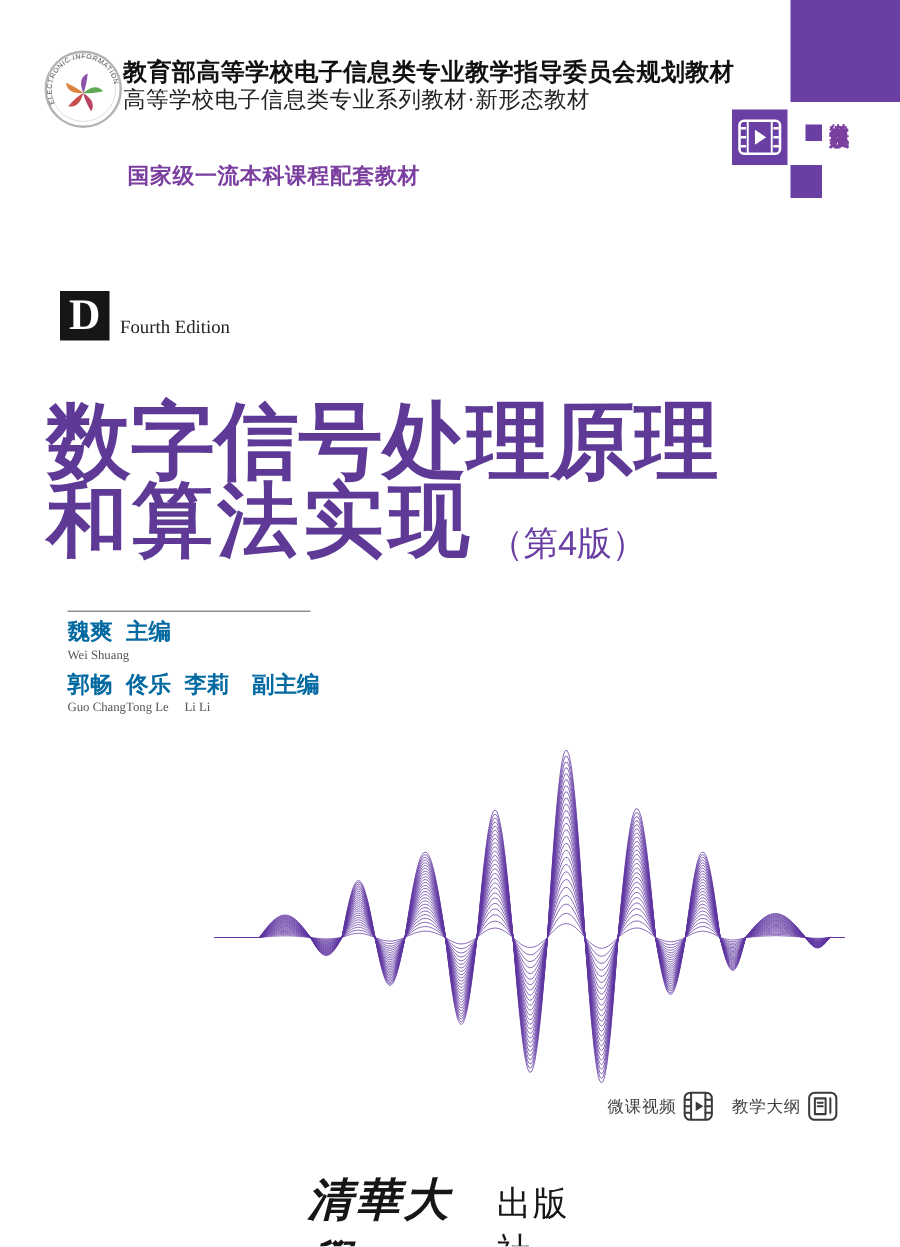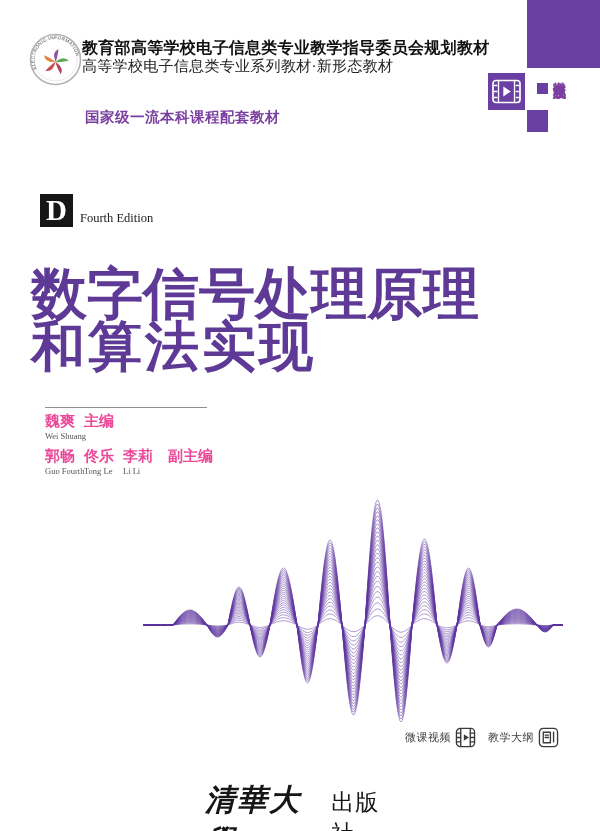--- a/index.html
+++ b/index.html
@@ -37,21 +37,21 @@
 
   
   .title1 { left:31px; top:239px; font-family:"Liberation Serif", serif; font-weight:bold;
     font-size:56px; color:#5e3a96; letter-spacing:0px; white-space:nowrap;margin-top:18px; }
   .title2 { left:31px; top:311px; font-family:"Liberation Serif", serif; font-weight:bold;
     font-size:54px; color:#5e3a96; letter-spacing:3px; white-space:nowrap; }
   .edition { left:326px; top:347px; font-size:23px; color:#6a3fa3; font-weight:500; }
 
   
   .divider { left:45px; top:407px; width:162px; height:1px; background:#8f8f8f; }
-  .auth { font-weight:bold; font-size:15px; color:#ec4899; white-space:nowrap; }
+  .auth { font-weight:bold; font-size:15px; color:#0369a1; white-space:nowrap; }
   .pinyin { font-family:Liberation Serif, serif; font-size:8.5px; color:#555; white-space:nowrap; }
 
   
   .wave-svg { left:0; top:0; width:600px; height:831px; pointer-events:none; }
 
   
   .res-grid { left:405px; top:727px; width:165px; display:flex; flex-direction:column; gap:10px; }
   .res-row { display:flex; align-items:center; }
   .res-cell { display:flex; align-items:center; }
   .res-label { width:46px; text-align:right; font-size:11px; color:#3f3f3f;
@@ -116,31 +116,32 @@
   </div>
   <div class="abs sq sq-s1"></div>
   <div class="abs sq sq-s2"></div>
   <div class="abs vert-label">微课视频版</div>
 
   <div class="abs dropcap">D</div>
   <div class="abs eng2">Fourth Edition</div>
 
   <div class="abs title1">数字信号处理原理</div>
   <div class="abs title2">和算法实现</div>
+  <div class="abs edition">（第4版）</div>
 
   <div class="abs divider"></div>
   <div class="abs auth" style="left:45px; top:412px;">魏爽</div>
   <div class="abs auth" style="left:84px; top:412px;">主编</div>
   <div class="abs pinyin" style="left:45px; top:431px;">Wei Shuang</div>
 
   <div class="abs auth" style="left:45px; top:447px;">郭畅</div>
   <div class="abs auth" style="left:84px; top:447px;">佟乐</div>
   <div class="abs auth" style="left:123px; top:447px;">李莉</div>
   <div class="abs auth" style="left:168px; top:447px;">副主编</div>
-  <div class="abs pinyin" style="left:45px; top:466px;">Guo Fourth</div>
+  <div class="abs pinyin" style="left:45px; top:466px;">Guo Chang</div>
   <div class="abs pinyin" style="left:84px; top:466px;">Tong Le</div>
   <div class="abs pinyin" style="left:123px; top:466px;">Li Li</div>
 
   <svg id="waveform-svg" class="abs wave-svg" viewBox="0 0 600 831">
       <polyline points="143.0,625.0 144.2,625.0 145.4,625.0 146.6,625.0 147.8,625.0 149.0,625.0 150.2,625.0 151.4,625.0 152.6,625.0 153.8,625.0 155.0,625.0 156.2,625.0 157.4,625.0 158.6,625.0 159.8,625.0 161.0,625.0 162.2,625.0 163.4,625.0 164.6,625.0 165.8,625.0 167.0,625.0 168.2,625.0 169.4,625.0 170.6,625.0 171.8,625.0 173.0,625.0 174.2,624.9 175.4,624.8 176.6,624.6 177.8,624.5 179.0,624.4 180.2,624.3 181.4,624.2 182.6,624.1 183.8,624.1 185.0,624.0 186.2,624.0 187.4,623.9 188.6,623.9 189.8,623.9 191.0,623.9 192.2,623.9 193.4,623.9 194.6,624.0 195.8,624.0 197.0,624.1 198.2,624.2 199.4,624.3 200.6,624.4 201.8,624.5 203.0,624.6 204.2,624.7 205.4,624.8 206.6,625.0 207.8,625.1 209.0,625.3 210.2,625.4 211.4,625.5 212.6,625.7 213.8,625.8 215.0,625.8 216.2,625.9 217.4,625.9 218.6,625.9 219.8,625.8 221.0,625.8 222.2,625.7 223.4,625.6 224.6,625.4 225.8,625.3 227.0,625.1 228.2,624.9 229.4,624.4 230.6,624.0 231.8,623.6 233.0,623.2 234.2,622.8 235.4,622.6 236.6,622.4 237.8,622.2 239.0,622.2 240.2,622.2 241.4,622.4 242.6,622.6 243.8,622.8 245.0,623.2 246.2,623.6 247.4,624.0 248.6,624.4 249.8,624.9 251.0,625.4 252.2,625.8 253.4,626.2 254.6,626.6 255.8,626.9 257.0,627.1 258.2,627.3 259.4,627.4 260.6,627.4 261.8,627.3 263.0,627.1 264.2,626.9 265.4,626.6 266.6,626.2 267.8,625.8 269.0,625.4 270.2,624.9 271.4,624.3 272.6,623.7 273.8,623.2 275.0,622.7 276.2,622.2 277.4,621.8 278.6,621.5 279.8,621.2 281.0,621.0 282.2,620.8 283.4,620.8 284.6,620.8 285.8,620.9 287.0,621.1 288.2,621.4 289.4,621.7 290.6,622.1 291.8,622.6 293.0,623.1 294.2,623.7 295.4,624.2 296.6,624.8 297.8,625.5 299.0,626.3 300.2,627.0 301.4,627.6 302.6,628.2 303.8,628.6 305.0,629.0 306.2,629.2 307.4,629.3 308.6,629.2 309.8,629.0 311.0,628.7 312.2,628.3 313.4,627.7 314.6,627.1 315.8,626.4 317.0,625.6 318.2,624.8 319.4,623.9 320.6,622.9 321.8,622.0 323.0,621.2 324.2,620.5 325.4,619.8 326.6,619.3 327.8,619.0 329.0,618.8 330.2,618.7 331.4,618.8 332.6,619.1 333.8,619.5 335.0,620.0 336.2,620.7 337.4,621.4 338.6,622.3 339.8,623.2 341.0,624.2 342.2,625.2 343.4,626.3 344.6,627.3 345.8,628.3 347.0,629.2 348.2,630.0 349.4,630.6 350.6,631.1 351.8,631.5 353.0,631.6 354.2,631.6 355.4,631.4 356.6,631.1 357.8,630.5 359.0,629.9 360.2,629.0 361.4,628.1 362.6,627.1 363.8,626.1 365.0,625.0 366.2,623.6 367.4,622.3 368.6,621.0 369.8,619.8 371.0,618.7 372.2,617.7 373.4,617.0 374.6,616.4 375.8,616.0 377.0,615.8 378.2,615.8 379.4,616.0 380.6,616.5 381.8,617.1 383.0,617.9 384.2,618.9 385.4,620.0 386.6,621.2 387.8,622.5 389.0,623.8 390.2,625.2 391.4,626.4 392.6,627.6 393.8,628.7 395.0,629.7 396.2,630.5 397.4,631.2 398.6,631.7 399.8,632.1 401.0,632.2 402.2,632.1 403.4,631.7 404.6,631.2 405.8,630.5 407.0,629.7 408.2,628.7 409.4,627.6 410.6,626.4 411.8,625.2 413.0,624.2 414.2,623.3 415.4,622.4 416.6,621.5 417.8,620.8 419.0,620.1 420.2,619.6 421.4,619.1 422.6,618.8 423.8,618.7 425.0,618.7 426.2,618.8 427.4,619.1 428.6,619.5 429.8,620.0 431.0,620.7 432.2,621.4 433.4,622.2 434.6,623.1 435.8,624.0 437.0,625.0 438.2,625.5 439.4,626.0 440.6,626.5 441.8,626.9 443.0,627.3 444.2,627.5 445.4,627.7 446.6,627.8 447.8,627.8 449.0,627.7 450.2,627.5 451.4,627.2 452.6,626.8 453.8,626.4 455.0,625.9 456.2,625.4 457.4,624.8 458.6,624.1 459.8,623.4 461.0,622.8 462.2,622.3 463.4,621.8 464.6,621.4 465.8,621.1 467.0,620.9 468.2,620.8 469.4,620.8 470.6,621.0 471.8,621.2 473.0,621.6 474.2,622.0 475.4,622.5 476.6,623.1 477.8,623.8 479.0,624.4 480.2,625.1 481.4,625.4 482.6,625.8 483.8,626.0 485.0,626.3 486.2,626.5 487.4,626.6 488.6,626.6 489.8,626.6 491.0,626.5 492.2,626.3 493.4,626.0 494.6,625.7 495.8,625.4 497.0,625.0 498.2,624.9 499.4,624.8 500.6,624.7 501.8,624.6 503.0,624.5 504.2,624.4 505.4,624.3 506.6,624.2 507.8,624.1 509.0,624.0 510.2,624.0 511.4,623.9 512.6,623.9 513.8,623.9 515.0,623.8 516.2,623.8 517.4,623.8 518.6,623.8 519.8,623.8 521.0,623.9 522.2,623.9 523.4,624.0 524.6,624.0 525.8,624.1 527.0,624.2 528.2,624.2 529.4,624.3 530.6,624.4 531.8,624.5 533.0,624.6 534.2,624.7 535.4,624.9 536.6,625.0 537.8,625.1 539.0,625.2 540.2,625.3 541.4,625.4 542.6,625.5 543.8,625.5 545.0,625.5 546.2,625.5 547.4,625.5 548.6,625.4 549.8,625.3 551.0,625.2 552.2,625.1 553.4,625.0 554.6,625.0 555.8,625.0 557.0,625.0 558.2,625.0 559.4,625.0 560.6,625.0 561.8,625.0 563.0,625.0 " fill="none" stroke="#5e35a0" stroke-width="0.55" opacity="0.9"></polyline>
       <polyline points="143.0,625.0 144.2,625.0 145.4,625.0 146.6,625.0 147.8,625.0 149.0,625.0 150.2,625.0 151.4,625.0 152.6,625.0 153.8,625.0 155.0,625.0 156.2,625.0 157.4,625.0 158.6,625.0 159.8,625.0 161.0,625.0 162.2,625.0 163.4,625.0 164.6,625.0 165.8,625.0 167.0,625.0 168.2,625.0 169.4,625.0 170.6,625.0 171.8,625.0 173.0,625.0 174.2,624.8 175.4,624.6 176.6,624.4 177.8,624.2 179.0,624.0 180.2,623.8 181.4,623.6 182.6,623.5 183.8,623.4 185.0,623.3 186.2,623.2 187.4,623.1 188.6,623.1 189.8,623.1 191.0,623.1 192.2,623.1 193.4,623.2 194.6,623.2 195.8,623.3 197.0,623.5 198.2,623.6 199.4,623.8 200.6,623.9 201.8,624.1 203.0,624.3 204.2,624.5 205.4,624.7 206.6,624.9 207.8,625.2 209.0,625.5 210.2,625.7 211.4,625.9 212.6,626.1 213.8,626.3 215.0,626.4 216.2,626.5 217.4,626.5 218.6,626.5 219.8,626.5 221.0,626.3 222.2,626.2 223.4,626.0 224.6,625.8 225.8,625.5 227.0,625.2 228.2,624.9 229.4,624.0 230.6,623.2 231.8,622.5 233.0,621.8 234.2,621.2 235.4,620.7 236.6,620.4 237.8,620.2 239.0,620.1 240.2,620.2 241.4,620.4 242.6,620.7 243.8,621.2 245.0,621.8 246.2,622.5 247.4,623.2 248.6,624.0 249.8,624.9 251.0,625.6 252.2,626.4 253.4,627.1 254.6,627.7 255.8,628.2 257.0,628.7 258.2,628.9 259.4,629.1 260.6,629.1 261.8,628.9 263.0,628.7 264.2,628.2 265.4,627.7 266.6,627.1 267.8,626.4 269.0,625.6 270.2,624.8 271.4,623.8 272.6,622.8 273.8,621.9 275.0,621.0 276.2,620.2 277.4,619.4 278.6,618.8 279.8,618.3 281.0,618.0 282.2,617.8 283.4,617.7 284.6,617.7 285.8,617.9 287.0,618.3 288.2,618.7 289.4,619.3 290.6,620.0 291.8,620.8 293.0,621.7 294.2,622.7 295.4,623.6 296.6,624.7 297.8,625.9 299.0,627.2 300.2,628.4 301.4,629.6 302.6,630.5 303.8,631.3 305.0,631.9 306.2,632.3 307.4,632.5 308.6,632.4 309.8,632.0 311.0,631.5 312.2,630.7 313.4,629.7 314.6,628.6 315.8,627.4 317.0,626.1 318.2,624.7 319.4,623.0 320.6,621.4 321.8,619.8 323.0,618.4 324.2,617.1 325.4,616.0 326.6,615.1 327.8,614.5 329.0,614.2 330.2,614.1 331.4,614.3 332.6,614.7 333.8,615.4 335.0,616.3 336.2,617.5 337.4,618.8 338.6,620.3 339.8,621.9 341.0,623.6 342.2,625.3 343.4,627.2 344.6,629.0 345.8,630.7 347.0,632.3 348.2,633.7 349.4,634.8 350.6,635.7 351.8,636.3 353.0,636.5 354.2,636.5 355.4,636.2 356.6,635.5 357.8,634.6 359.0,633.5 360.2,632.0 361.4,630.5 362.6,628.7 363.8,626.9 365.0,625.0 366.2,622.6 367.4,620.2 368.6,618.0 369.8,615.9 371.0,614.0 372.2,612.4 373.4,611.0 374.6,610.0 375.8,609.3 377.0,609.0 378.2,609.0 379.4,609.4 380.6,610.1 381.8,611.2 383.0,612.6 384.2,614.3 385.4,616.2 386.6,618.3 387.8,620.6 389.0,623.0 390.2,625.4 391.4,627.5 392.6,629.5 393.8,631.4 395.0,633.2 396.2,634.6 397.4,635.9 398.6,636.7 399.8,637.3 401.0,637.5 402.2,637.3 403.4,636.7 404.6,635.9 405.8,634.6 407.0,633.2 408.2,631.4 409.4,629.5 410.6,627.5 411.8,625.4 413.0,623.6 414.2,622.0 415.4,620.4 416.6,619.0 417.8,617.6 419.0,616.5 420.2,615.5 421.4,614.8 422.6,614.3 423.8,614.0 425.0,614.0 426.2,614.2 427.4,614.7 428.6,615.4 429.8,616.3 431.0,617.4 432.2,618.7 433.4,620.2 434.6,621.7 435.8,623.3 437.0,625.0 438.2,625.9 439.4,626.8 440.6,627.6 441.8,628.3 443.0,628.9 444.2,629.4 445.4,629.7 446.6,629.9 447.8,629.8 449.0,629.6 450.2,629.3 451.4,628.8 452.6,628.1 453.8,627.4 455.0,626.5 456.2,625.6 457.4,624.6 458.6,623.4 459.8,622.3 461.0,621.2 462.2,620.2 463.4,619.4 464.6,618.7 465.8,618.2 467.0,617.8 468.2,617.7 469.4,617.7 470.6,618.0 471.8,618.4 473.0,619.0 474.2,619.8 475.4,620.7 476.6,621.7 477.8,622.8 479.0,624.0 480.2,625.1 481.4,625.7 482.6,626.3 483.8,626.8 485.0,627.3 486.2,627.6 487.4,627.8 488.6,627.8 489.8,627.7 491.0,627.5 492.2,627.2 493.4,626.7 494.6,626.2 495.8,625.6 497.0,625.0 498.2,624.8 499.4,624.6 500.6,624.4 501.8,624.2 503.0,624.1 504.2,623.9 505.4,623.7 506.6,623.6 507.8,623.5 509.0,623.3 510.2,623.2 511.4,623.1 512.6,623.1 513.8,623.0 515.0,623.0 516.2,622.9 517.4,622.9 518.6,623.0 519.8,623.0 521.0,623.0 522.2,623.1 523.4,623.2 524.6,623.3 525.8,623.4 527.0,623.5 528.2,623.7 529.4,623.8 530.6,624.0 531.8,624.2 533.0,624.4 534.2,624.6 535.4,624.7 536.6,624.9 537.8,625.1 539.0,625.3 540.2,625.5 541.4,625.7 542.6,625.8 543.8,625.9 545.0,625.9 546.2,625.9 547.4,625.8 548.6,625.7 549.8,625.5 551.0,625.3 552.2,625.1 553.4,625.0 554.6,625.0 555.8,625.0 557.0,625.0 558.2,625.0 559.4,625.0 560.6,625.0 561.8,625.0 563.0,625.0 " fill="none" stroke="#5e35a0" stroke-width="0.55" opacity="0.9"></polyline>
       <polyline points="143.0,625.0 144.2,625.0 145.4,625.0 146.6,625.0 147.8,625.0 149.0,625.0 150.2,625.0 151.4,625.0 152.6,625.0 153.8,625.0 155.0,625.0 156.2,625.0 157.4,625.0 158.6,625.0 159.8,625.0 161.0,625.0 162.2,625.0 163.4,625.0 164.6,625.0 165.8,625.0 167.0,625.0 168.2,625.0 169.4,625.0 170.6,625.0 171.8,625.0 173.0,625.0 174.2,624.7 175.4,624.4 176.6,624.1 177.8,623.9 179.0,623.6 180.2,623.4 181.4,623.1 182.6,622.9 183.8,622.8 185.0,622.6 186.2,622.5 187.4,622.4 188.6,622.4 189.8,622.3 191.0,622.3 192.2,622.4 193.4,622.5 194.6,622.6 195.8,622.7 197.0,622.9 198.2,623.1 199.4,623.3 200.6,623.5 201.8,623.8 203.0,624.0 204.2,624.3 205.4,624.6 206.6,624.9 207.8,625.3 209.0,625.6 210.2,626.0 211.4,626.3 212.6,626.6 213.8,626.8 215.0,627.0 216.2,627.1 217.4,627.1 218.6,627.1 219.8,627.0 221.0,626.8 222.2,626.6 223.4,626.4 224.6,626.0 225.8,625.7 227.0,625.3 228.2,624.8 229.4,623.7 230.6,622.5 231.8,621.5 233.0,620.6 234.2,619.8 235.4,619.1 236.6,618.6 237.8,618.3 239.0,618.2 240.2,618.3 241.4,618.6 242.6,619.1 243.8,619.8 245.0,620.6 246.2,621.5 247.4,622.5 248.6,623.7 249.8,624.8 251.0,625.9 252.2,626.9 253.4,627.9 254.6,628.8 255.8,629.5 257.0,630.1 258.2,630.5 259.4,630.7 260.6,630.7 261.8,630.5 263.0,630.1 264.2,629.5 265.4,628.8 266.6,627.9 267.8,626.9 269.0,625.9 270.2,624.8 271.4,623.4 272.6,622.0 273.8,620.7 275.0,619.4 276.2,618.3 277.4,617.3 278.6,616.5 279.8,615.8 281.0,615.3 282.2,615.0 283.4,614.9 284.6,615.0 285.8,615.2 287.0,615.7 288.2,616.3 289.4,617.2 290.6,618.1 291.8,619.2 293.0,620.5 294.2,621.8 295.4,623.1 296.6,624.5 297.8,626.2 299.0,628.0 300.2,629.7 301.4,631.3 302.6,632.7 303.8,633.8 305.0,634.6 306.2,635.1 307.4,635.3 308.6,635.2 309.8,634.7 311.0,633.9 312.2,632.9 313.4,631.5 314.6,630.0 315.8,628.3 317.0,626.5 318.2,624.6 319.4,622.2 320.6,620.0 321.8,617.8 323.0,615.8 324.2,614.0 325.4,612.6 326.6,611.4 327.8,610.5 329.0,610.0 330.2,609.9 331.4,610.1 332.6,610.8 333.8,611.7 335.0,613.0 336.2,614.6 337.4,616.4 338.6,618.5 339.8,620.7 341.0,623.0 342.2,625.4 343.4,628.0 344.6,630.6 345.8,632.9 347.0,635.1 348.2,637.0 349.4,638.6 350.6,639.8 351.8,640.6 353.0,641.0 354.2,640.9 355.4,640.5 356.6,639.6 357.8,638.3 359.0,636.7 360.2,634.8 361.4,632.6 362.6,630.1 363.8,627.6 365.0,625.0 366.2,621.7 367.4,618.4 368.6,615.3 369.8,612.4 371.0,609.8 372.2,607.5 373.4,605.7 374.6,604.2 375.8,603.3 377.0,602.8 378.2,602.9 379.4,603.4 380.6,604.5 381.8,606.0 383.0,607.9 384.2,610.2 385.4,612.9 386.6,615.8 387.8,618.9 389.0,622.2 390.2,625.5 391.4,628.4 392.6,631.3 393.8,633.9 395.0,636.3 396.2,638.3 397.4,640.0 398.6,641.2 399.8,642.0 401.0,642.2 402.2,642.0 403.4,641.2 404.6,640.0 405.8,638.3 407.0,636.3 408.2,633.9 409.4,631.3 410.6,628.4 411.8,625.5 413.0,623.1 414.2,620.8 415.4,618.7 416.6,616.6 417.8,614.8 419.0,613.2 420.2,611.9 421.4,610.9 422.6,610.2 423.8,609.8 425.0,609.7 426.2,610.1 427.4,610.7 428.6,611.7 429.8,613.0 431.0,614.5 432.2,616.3 433.4,618.3 434.6,620.5 435.8,622.7 437.0,625.0 438.2,626.3 439.4,627.5 440.6,628.6 441.8,629.6 443.0,630.5 444.2,631.1 445.4,631.5 446.6,631.7 447.8,631.7 449.0,631.4 450.2,630.9 451.4,630.2 452.6,629.3 453.8,628.3 455.0,627.1 456.2,625.8 457.4,624.4 458.6,622.8 459.8,621.2 461.0,619.7 462.2,618.4 463.4,617.2 464.6,616.3 465.8,615.6 467.0,615.1 468.2,614.9 469.4,614.9 470.6,615.3 471.8,615.9 473.0,616.7 474.2,617.8 475.4,619.0 476.6,620.5 477.8,622.0 479.0,623.6 480.2,625.1 481.4,626.0 482.6,626.8 483.8,627.5 485.0,628.1 486.2,628.6 487.4,628.8 488.6,628.9 489.8,628.8 491.0,628.5 492.2,628.0 493.4,627.4 494.6,626.7 495.8,625.9 497.0,625.0 498.2,624.7 499.4,624.5 500.6,624.2 501.8,624.0 503.0,623.7 504.2,623.5 505.4,623.3 506.6,623.1 507.8,622.9 509.0,622.7 510.2,622.6 511.4,622.4 512.6,622.3 513.8,622.2 515.0,622.2 516.2,622.2 517.4,622.2 518.6,622.2 519.8,622.2 521.0,622.3 522.2,622.4 523.4,622.5 524.6,622.6 525.8,622.8 527.0,623.0 528.2,623.2 529.4,623.4 530.6,623.6 531.8,623.9 533.0,624.1 534.2,624.4 535.4,624.6 536.6,624.9 537.8,625.2 539.0,625.5 540.2,625.7 541.4,625.9 542.6,626.1 543.8,626.2 545.0,626.2 546.2,626.2 547.4,626.1 548.6,625.9 549.8,625.7 551.0,625.5 552.2,625.2 553.4,625.0 554.6,625.0 555.8,625.0 557.0,625.0 558.2,625.0 559.4,625.0 560.6,625.0 561.8,625.0 563.0,625.0 " fill="none" stroke="#5e35a0" stroke-width="0.55" opacity="0.9"></polyline>
       <polyline points="143.0,625.0 144.2,625.0 145.4,625.0 146.6,625.0 147.8,625.0 149.0,625.0 150.2,625.0 151.4,625.0 152.6,625.0 153.8,625.0 155.0,625.0 156.2,625.0 157.4,625.0 158.6,625.0 159.8,625.0 161.0,625.0 162.2,625.0 163.4,625.0 164.6,625.0 165.8,625.0 167.0,625.0 168.2,625.0 169.4,625.0 170.6,625.0 171.8,625.0 173.0,625.0 174.2,624.6 175.4,624.3 176.6,623.9 177.8,623.6 179.0,623.2 180.2,622.9 181.4,622.6 182.6,622.4 183.8,622.2 185.0,622.0 186.2,621.8 187.4,621.7 188.6,621.7 189.8,621.6 191.0,621.7 192.2,621.7 193.4,621.8 194.6,621.9 195.8,622.1 197.0,622.3 198.2,622.6 199.4,622.8 200.6,623.1 201.8,623.4 203.0,623.8 204.2,624.1 205.4,624.5 206.6,624.9 207.8,625.3 209.0,625.8 210.2,626.2 211.4,626.6 212.6,627.0 213.8,627.3 215.0,627.5 216.2,627.6 217.4,627.7 218.6,627.6 219.8,627.5 221.0,627.3 222.2,627.0 223.4,626.7 224.6,626.3 225.8,625.9 227.0,625.4 228.2,624.8 229.4,623.3 230.6,621.9 231.8,620.6 233.0,619.4 234.2,618.4 235.4,617.6 236.6,617.0 237.8,616.6 239.0,616.5 240.2,616.6 241.4,617.0 242.6,617.6 243.8,618.4 245.0,619.4 246.2,620.6 247.4,621.9 248.6,623.3 249.8,624.8 251.0,626.1 252.2,627.4 253.4,628.6 254.6,629.7 255.8,630.7 257.0,631.4 258.2,631.9 259.4,632.1 260.6,632.1 261.8,631.9 263.0,631.4 264.2,630.7 265.4,629.7 266.6,628.6 267.8,627.4 269.0,626.1 270.2,624.7 271.4,622.9 272.6,621.2 273.8,619.5 275.0,618.0 276.2,616.6 277.4,615.3 278.6,614.3 279.8,613.4 281.0,612.8 282.2,612.4 283.4,612.2 284.6,612.4 285.8,612.7 287.0,613.3 288.2,614.1 289.4,615.1 290.6,616.4 291.8,617.7 293.0,619.3 294.2,620.9 295.4,622.6 296.6,624.4 297.8,626.5 299.0,628.8 300.2,631.0 301.4,632.9 302.6,634.6 303.8,636.0 305.0,637.1 306.2,637.7 307.4,638.0 308.6,637.8 309.8,637.2 311.0,636.2 312.2,634.9 313.4,633.2 314.6,631.3 315.8,629.2 317.0,626.9 318.2,624.5 319.4,621.5 320.6,618.7 321.8,615.9 323.0,613.4 324.2,611.2 325.4,609.3 326.6,607.8 327.8,606.8 329.0,606.1 330.2,606.0 331.4,606.3 332.6,607.1 333.8,608.3 335.0,609.9 336.2,611.9 337.4,614.2 338.6,616.8 339.8,619.6 341.0,622.5 342.2,625.5 343.4,628.8 344.6,632.0 345.8,635.0 347.0,637.7 348.2,640.1 349.4,642.1 350.6,643.6 351.8,644.6 353.0,645.1 354.2,645.0 355.4,644.5 356.6,643.4 357.8,641.8 359.0,639.7 360.2,637.3 361.4,634.5 362.6,631.5 363.8,628.3 365.0,625.0 366.2,620.8 367.4,616.7 368.6,612.8 369.8,609.1 371.0,605.9 372.2,603.0 373.4,600.7 374.6,598.9 375.8,597.7 377.0,597.1 378.2,597.1 379.4,597.8 380.6,599.1 381.8,601.0 383.0,603.5 384.2,606.4 385.4,609.7 386.6,613.4 387.8,617.4 389.0,621.5 390.2,625.6 391.4,629.3 392.6,632.9 393.8,636.2 395.0,639.2 396.2,641.8 397.4,643.9 398.6,645.4 399.8,646.4 401.0,646.7 402.2,646.4 403.4,645.4 404.6,643.9 405.8,641.8 407.0,639.2 408.2,636.2 409.4,632.9 410.6,629.3 411.8,625.6 413.0,622.6 414.2,619.7 415.4,617.0 416.6,614.5 417.8,612.2 419.0,610.2 420.2,608.5 421.4,607.2 422.6,606.3 423.8,605.8 425.0,605.8 426.2,606.2 427.4,607.0 428.6,608.3 429.8,609.9 431.0,611.8 432.2,614.1 433.4,616.6 434.6,619.3 435.8,622.1 437.0,625.0 438.2,626.6 439.4,628.1 440.6,629.6 441.8,630.8 443.0,631.9 444.2,632.7 445.4,633.2 446.6,633.5 447.8,633.4 449.0,633.1 450.2,632.4 451.4,631.5 452.6,630.4 453.8,629.1 455.0,627.6 456.2,626.1 457.4,624.3 458.6,622.2 459.8,620.2 461.0,618.4 462.2,616.7 463.4,615.2 464.6,614.0 465.8,613.1 467.0,612.5 468.2,612.3 469.4,612.3 470.6,612.8 471.8,613.5 473.0,614.6 474.2,615.9 475.4,617.5 476.6,619.3 477.8,621.2 479.0,623.3 480.2,625.2 481.4,626.3 482.6,627.3 483.8,628.2 485.0,628.9 486.2,629.5 487.4,629.8 488.6,629.9 489.8,629.8 491.0,629.4 492.2,628.8 493.4,628.0 494.6,627.1 495.8,626.1 497.0,625.0 498.2,624.7 499.4,624.3 500.6,624.0 501.8,623.7 503.0,623.4 504.2,623.1 505.4,622.8 506.6,622.5 507.8,622.3 509.0,622.1 510.2,621.9 511.4,621.8 512.6,621.6 513.8,621.5 515.0,621.5 516.2,621.4 517.4,621.4 518.6,621.4 519.8,621.5 521.0,621.6 522.2,621.7 523.4,621.9 524.6,622.0 525.8,622.2 527.0,622.5 528.2,622.7 529.4,623.0 530.6,623.3 531.8,623.6 533.0,623.9 534.2,624.2 535.4,624.6 536.6,624.9 537.8,625.2 539.0,625.6 540.2,625.9 541.4,626.2 542.6,626.4 543.8,626.5 545.0,626.6 546.2,626.5 547.4,626.4 548.6,626.2 549.8,625.9 551.0,625.6 552.2,625.2 553.4,625.0 554.6,625.0 555.8,625.0 557.0,625.0 558.2,625.0 559.4,625.0 560.6,625.0 561.8,625.0 563.0,625.0 " fill="none" stroke="#5e35a0" stroke-width="0.55" opacity="0.9"></polyline>
       <polyline points="143.0,625.0 144.2,625.0 145.4,625.0 146.6,625.0 147.8,625.0 149.0,625.0 150.2,625.0 151.4,625.0 152.6,625.0 153.8,625.0 155.0,625.0 156.2,625.0 157.4,625.0 158.6,625.0 159.8,625.0 161.0,625.0 162.2,625.0 163.4,625.0 164.6,625.0 165.8,625.0 167.0,625.0 168.2,625.0 169.4,625.0 170.6,625.0 171.8,625.0 173.0,625.0 174.2,624.6 175.4,624.1 176.6,623.7 177.8,623.3 179.0,622.9 180.2,622.5 181.4,622.2 182.6,621.9 183.8,621.6 185.0,621.4 186.2,621.2 187.4,621.1 188.6,621.0 189.8,621.0 191.0,621.0 192.2,621.1 193.4,621.2 194.6,621.3 195.8,621.6 197.0,621.8 198.2,622.1 199.4,622.4 200.6,622.8 201.8,623.1 203.0,623.6 204.2,624.0 205.4,624.4 206.6,624.9 207.8,625.4 209.0,625.9 210.2,626.5 211.4,627.0 212.6,627.4 213.8,627.7 215.0,628.0 216.2,628.1 217.4,628.2 218.6,628.2 219.8,628.0 221.0,627.8 222.2,627.4 223.4,627.0 224.6,626.6 225.8,626.0 227.0,625.5 228.2,624.7 229.4,623.0 230.6,621.3 231.8,619.8 233.0,618.3 234.2,617.1 235.4,616.2 236.6,615.4 237.8,615.0 239.0,614.8 240.2,615.0 241.4,615.4 242.6,616.2 243.8,617.1 245.0,618.3 246.2,619.8 247.4,621.3 248.6,623.0 249.8,624.7 251.0,626.3 252.2,627.9 253.4,629.4 254.6,630.7 255.8,631.8 257.0,632.6 258.2,633.2 259.4,633.5 260.6,633.5 261.8,633.2 263.0,632.6 264.2,631.8 265.4,630.7 266.6,629.4 267.8,627.9 269.0,626.3 270.2,624.6 271.4,622.5 272.6,620.5 273.8,618.5 275.0,616.6 276.2,614.9 277.4,613.4 278.6,612.2 279.8,611.1 281.0,610.4 282.2,609.9 283.4,609.8 284.6,609.9 285.8,610.3 287.0,611.0 288.2,612.0 289.4,613.2 290.6,614.7 291.8,616.3 293.0,618.2 294.2,620.1 295.4,622.2 296.6,624.3 297.8,626.9 299.0,629.6 300.2,632.1 301.4,634.5 302.6,636.5 303.8,638.2 305.0,639.4 306.2,640.2 307.4,640.5 308.6,640.3 309.8,639.6 311.0,638.4 312.2,636.8 313.4,634.9 314.6,632.6 315.8,630.0 317.0,627.3 318.2,624.4 319.4,620.9 320.6,617.4 321.8,614.2 323.0,611.2 324.2,608.5 325.4,606.3 326.6,604.5 327.8,603.2 329.0,602.5 330.2,602.3 331.4,602.6 332.6,603.6 333.8,605.0 335.0,607.0 336.2,609.4 337.4,612.1 338.6,615.2 339.8,618.5 341.0,622.0 342.2,625.7 343.4,629.6 344.6,633.4 345.8,636.9 347.0,640.2 348.2,643.0 349.4,645.4 350.6,647.2 351.8,648.4 353.0,649.0 354.2,649.0 355.4,648.3 356.6,646.9 357.8,645.0 359.0,642.6 360.2,639.7 361.4,636.4 362.6,632.7 363.8,628.9 365.0,625.0 366.2,620.0 367.4,615.1 368.6,610.4 369.8,606.0 371.0,602.1 372.2,598.7 373.4,595.9 374.6,593.8 375.8,592.3 377.0,591.6 378.2,591.7 379.4,592.5 380.6,594.1 381.8,596.3 383.0,599.2 384.2,602.7 385.4,606.7 386.6,611.1 387.8,615.9 389.0,620.8 390.2,625.7 391.4,630.2 392.6,634.4 393.8,638.4 395.0,642.0 396.2,645.1 397.4,647.6 398.6,649.4 399.8,650.6 401.0,650.9 402.2,650.6 403.4,649.4 404.6,647.6 405.8,645.1 407.0,642.0 408.2,638.4 409.4,634.4 410.6,630.2 411.8,625.7 413.0,622.1 414.2,618.7 415.4,615.5 416.6,612.4 417.8,609.7 419.0,607.3 420.2,605.3 421.4,603.7 422.6,602.7 423.8,602.1 425.0,602.0 426.2,602.5 427.4,603.5 428.6,605.0 429.8,606.9 431.0,609.3 432.2,612.0 433.4,614.9 434.6,618.2 435.8,621.5 437.0,625.0 438.2,626.9 439.4,628.7 440.6,630.4 441.8,632.0 443.0,633.2 444.2,634.2 445.4,634.8 446.6,635.1 447.8,635.1 449.0,634.7 450.2,633.9 451.4,632.8 452.6,631.5 453.8,629.9 455.0,628.1 456.2,626.3 457.4,624.2 458.6,621.7 459.8,619.3 461.0,617.1 462.2,615.1 463.4,613.3 464.6,611.9 465.8,610.8 467.0,610.1 468.2,609.8 469.4,609.9 470.6,610.4 471.8,611.3 473.0,612.5 474.2,614.1 475.4,616.0 476.6,618.2 477.8,620.5 479.0,622.9 480.2,625.2 481.4,626.5 482.6,627.7 483.8,628.8 485.0,629.7 486.2,630.4 487.4,630.8 488.6,630.9 489.8,630.7 491.0,630.3 492.2,629.6 493.4,628.6 494.6,627.5 495.8,626.3 497.0,625.0 498.2,624.6 499.4,624.2 500.6,623.8 501.8,623.4 503.0,623.1 504.2,622.7 505.4,622.4 506.6,622.1 507.8,621.8 509.0,621.5 510.2,621.3 511.4,621.1 512.6,621.0 513.8,620.9 515.0,620.8 516.2,620.7 517.4,620.7 518.6,620.8 519.8,620.8 521.0,620.9 522.2,621.1 523.4,621.3 524.6,621.5 525.8,621.7 527.0,622.0 528.2,622.3 529.4,622.6 530.6,622.9 531.8,623.3 533.0,623.7 534.2,624.1 535.4,624.5 536.6,624.9 537.8,625.3 539.0,625.7 540.2,626.1 541.4,626.4 542.6,626.7 543.8,626.8 545.0,626.9 546.2,626.8 547.4,626.7 548.6,626.4 549.8,626.1 551.0,625.7 552.2,625.3 553.4,625.0 554.6,625.0 555.8,625.0 557.0,625.0 558.2,625.0 559.4,625.0 560.6,625.0 561.8,625.0 563.0,625.0 " fill="none" stroke="#5e35a0" stroke-width="0.55" opacity="0.9"></polyline>
       <polyline points="143.0,625.0 144.2,625.0 145.4,625.0 146.6,625.0 147.8,625.0 149.0,625.0 150.2,625.0 151.4,625.0 152.6,625.0 153.8,625.0 155.0,625.0 156.2,625.0 157.4,625.0 158.6,625.0 159.8,625.0 161.0,625.0 162.2,625.0 163.4,625.0 164.6,625.0 165.8,625.0 167.0,625.0 168.2,625.0 169.4,625.0 170.6,625.0 171.8,625.0 173.0,625.0 174.2,624.5 175.4,624.0 176.6,623.5 177.8,623.0 179.0,622.6 180.2,622.1 181.4,621.7 182.6,621.4 183.8,621.1 185.0,620.8 186.2,620.6 187.4,620.5 188.6,620.4 189.8,620.4 191.0,620.4 192.2,620.5 193.4,620.6 194.6,620.8 195.8,621.0 197.0,621.3 198.2,621.6 199.4,622.0 200.6,622.4 201.8,622.9 203.0,623.3 204.2,623.8 205.4,624.3 206.6,624.8 207.8,625.4 209.0,626.1 210.2,626.7 211.4,627.3 212.6,627.8 213.8,628.2 215.0,628.5 216.2,628.6 217.4,628.7 218.6,628.7 219.8,628.5 221.0,628.2 222.2,627.8 223.4,627.4 224.6,626.8 225.8,626.2 227.0,625.6 228.2,624.7 229.4,622.7 230.6,620.7 231.8,618.9 233.0,617.3 234.2,615.9 235.4,614.8 236.6,613.9 237.8,613.4 239.0,613.2 240.2,613.4 241.4,613.9 242.6,614.8 243.8,615.9 245.0,617.3 246.2,618.9 247.4,620.7 248.6,622.7 249.8,624.7 251.0,626.5 252.2,628.4 253.4,630.0 254.6,631.5 255.8,632.8 257.0,633.8 258.2,634.5 259.4,634.9 260.6,634.9 261.8,634.5 263.0,633.8 264.2,632.8 265.4,631.5 266.6,630.0 267.8,628.4 269.0,626.5 270.2,624.6 271.4,622.1 272.6,619.7 273.8,617.5 275.0,615.3 276.2,613.4 277.4,611.6 278.6,610.2 279.8,609.0 281.0,608.1 282.2,607.6 283.4,607.4 284.6,607.5 285.8,608.0 287.0,608.8 288.2,609.9 289.4,611.4 290.6,613.0 291.8,615.0 293.0,617.1 294.2,619.4 295.4,621.7 296.6,624.2 297.8,627.1 299.0,630.3 300.2,633.3 301.4,636.0 302.6,638.3 303.8,640.3 305.0,641.7 306.2,642.6 307.4,642.9 308.6,642.7 309.8,641.9 311.0,640.5 312.2,638.7 313.4,636.4 314.6,633.7 315.8,630.8 317.0,627.7 318.2,624.3 319.4,620.2 320.6,616.2 321.8,612.5 323.0,609.0 324.2,605.9 325.4,603.3 326.6,601.3 327.8,599.8 329.0,598.9 330.2,598.7 331.4,599.1 332.6,600.2 333.8,601.9 335.0,604.1 336.2,606.9 337.4,610.1 338.6,613.7 339.8,617.5 341.0,621.6 342.2,625.8 343.4,630.3 344.6,634.7 345.8,638.8 347.0,642.6 348.2,645.9 349.4,648.6 350.6,650.7 351.8,652.1 353.0,652.8 354.2,652.7 355.4,651.9 356.6,650.4 357.8,648.2 359.0,645.4 360.2,642.0 361.4,638.1 362.6,634.0 363.8,629.5 365.0,625.0 366.2,619.2 367.4,613.5 368.6,608.1 369.8,603.1 371.0,598.5 372.2,594.6 373.4,591.3 374.6,588.9 375.8,587.2 377.0,586.4 378.2,586.5 379.4,587.4 380.6,589.2 381.8,591.8 383.0,595.2 384.2,599.2 385.4,603.9 386.6,609.0 387.8,614.4 389.0,620.2 390.2,625.9 391.4,631.0 392.6,635.9 393.8,640.5 395.0,644.7 396.2,648.2 397.4,651.1 398.6,653.3 399.8,654.6 401.0,655.0 402.2,654.6 403.4,653.3 404.6,651.1 405.8,648.2 407.0,644.7 408.2,640.5 409.4,635.9 410.6,631.0 411.8,625.9 413.0,621.7 414.2,617.7 415.4,614.0 416.6,610.5 417.8,607.3 419.0,604.5 420.2,602.2 421.4,600.4 422.6,599.1 423.8,598.5 425.0,598.4 426.2,599.0 427.4,600.1 428.6,601.8 429.8,604.1 431.0,606.8 432.2,609.9 433.4,613.4 434.6,617.1 435.8,621.0 437.0,625.0 438.2,627.2 439.4,629.3 440.6,631.3 441.8,633.0 443.0,634.5 444.2,635.6 445.4,636.4 446.6,636.7 447.8,636.7 449.0,636.2 450.2,635.3 451.4,634.1 452.6,632.5 453.8,630.7 455.0,628.6 456.2,626.5 457.4,624.0 458.6,621.2 459.8,618.4 461.0,615.8 462.2,613.5 463.4,611.5 464.6,609.8 465.8,608.5 467.0,607.7 468.2,607.4 469.4,607.5 470.6,608.1 471.8,609.1 473.0,610.6 474.2,612.4 475.4,614.6 476.6,617.1 477.8,619.8 479.0,622.6 480.2,625.3 481.4,626.7 482.6,628.1 483.8,629.4 485.0,630.4 486.2,631.2 487.4,631.7 488.6,631.8 489.8,631.6 491.0,631.1 492.2,630.3 493.4,629.2 494.6,627.9 495.8,626.5 497.0,625.0 498.2,624.5 499.4,624.1 500.6,623.6 501.8,623.2 503.0,622.8 504.2,622.3 505.4,622.0 506.6,621.6 507.8,621.3 509.0,621.0 510.2,620.7 511.4,620.5 512.6,620.3 513.8,620.2 515.0,620.1 516.2,620.1 517.4,620.1 518.6,620.1 519.8,620.2 521.0,620.3 522.2,620.5 523.4,620.7 524.6,620.9 525.8,621.2 527.0,621.5 528.2,621.8 529.4,622.2 530.6,622.6 531.8,623.0 533.0,623.5 534.2,623.9 535.4,624.4 536.6,624.8 537.8,625.3 539.0,625.8 540.2,626.3 541.4,626.6 542.6,626.9 543.8,627.1 545.0,627.2 546.2,627.1 547.4,626.9 548.6,626.6 549.8,626.3 551.0,625.8 552.2,625.3 553.4,625.0 554.6,625.0 555.8,625.0 557.0,625.0 558.2,625.0 559.4,625.0 560.6,625.0 561.8,625.0 563.0,625.0 " fill="none" stroke="#5e35a0" stroke-width="0.55" opacity="0.9"></polyline>

